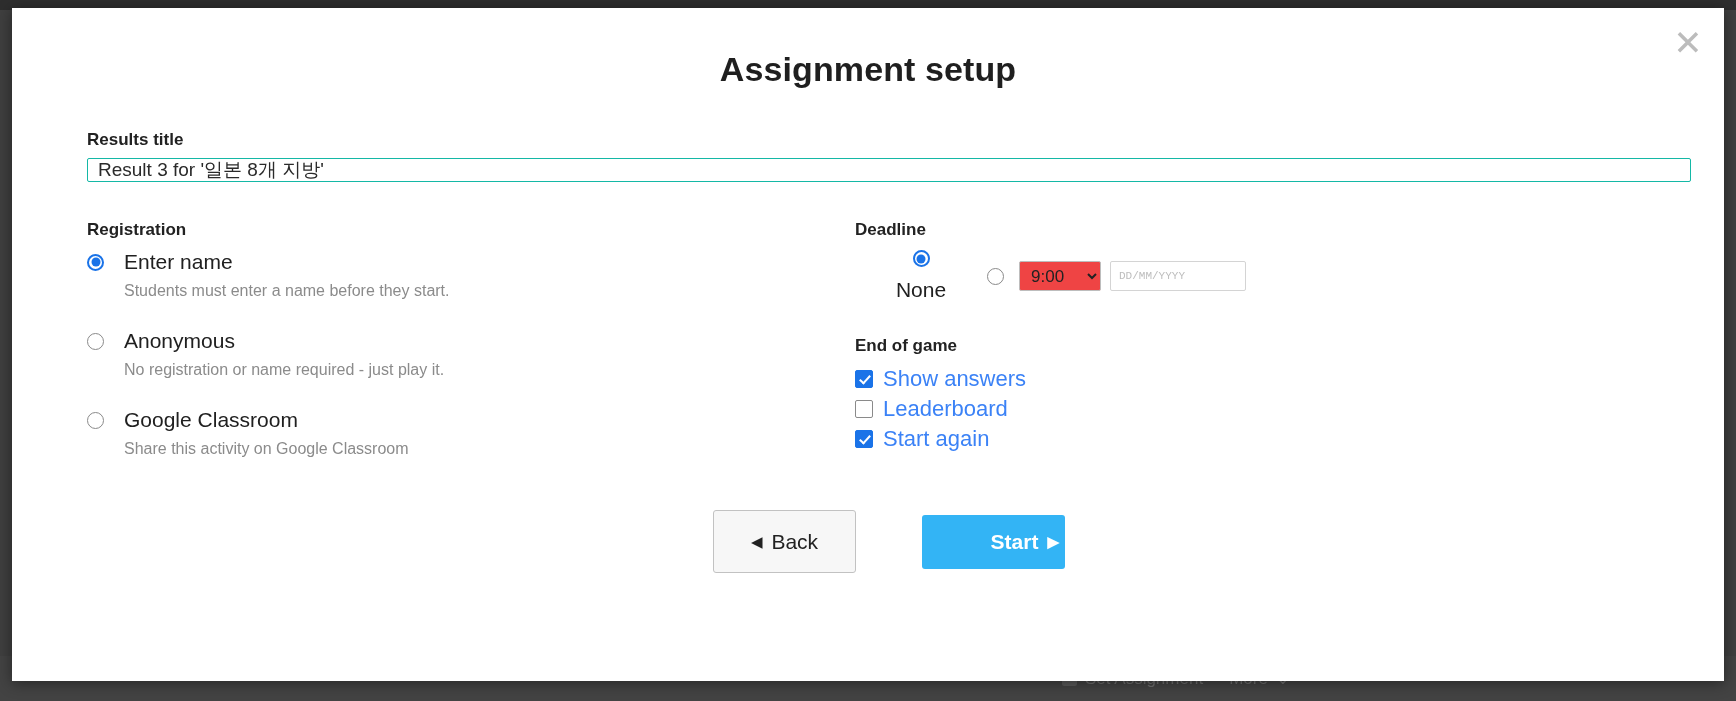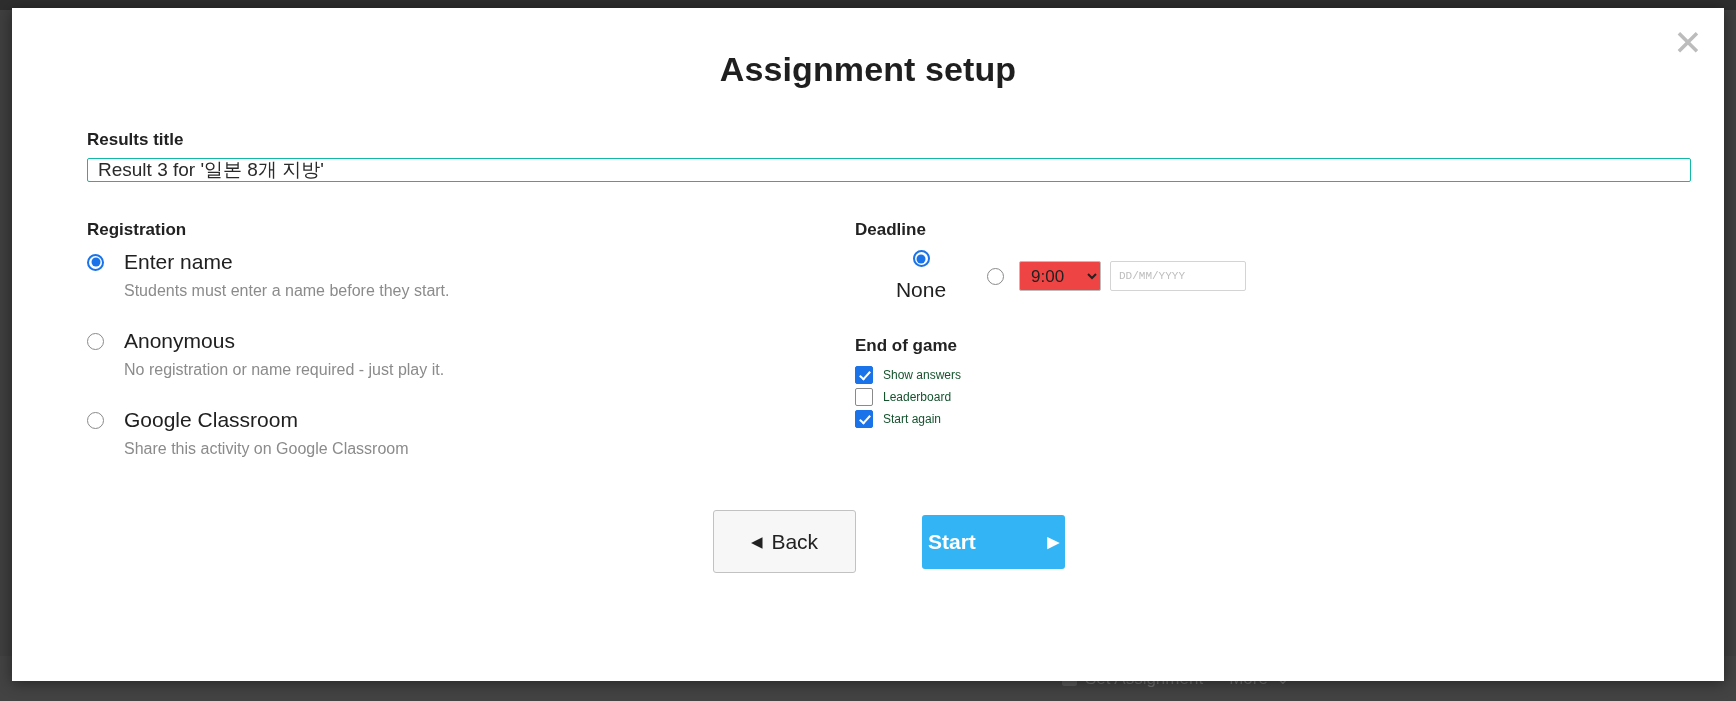--- a/index.html
+++ b/index.html
@@ -247,22 +247,22 @@
   .checkbox.checked::after {
     content: "";
     position: absolute;
     left: 5.5px; top: 2px;
     width: 4px; height: 9px;
     border: solid #fff;
     border-width: 0 2.4px 2.4px 0;
     transform: rotate(42deg);
   }
   .check-label {
-    font-size: 12px;
-    color: #14532d;
+    font-size: 22px;
+    color: #3b82f6;
   }
 
   #footer {
     margin-top: 52px;
     display: flex;
     justify-content: center;
     align-items: center;
     gap: 66px;
   }
 
@@ -288,21 +288,21 @@
     border: none;
     border-radius: 3px;
     background: #33b4f5;
     color: #fff;
     font-size: 21px;
     font-weight: bold;
     font-family: "Liberation Sans", sans-serif;
     cursor: pointer;
     display: flex;
     align-items: center;
-    justify-content: space-between;
+    justify-content: flex-end;
     gap: 9px;
   }
   .arrow { font-size: 15px; }
 </style>
 </head>
 <body>
 
 <div id="backdrop">
   <div id="bg-strip-top"></div>
 

